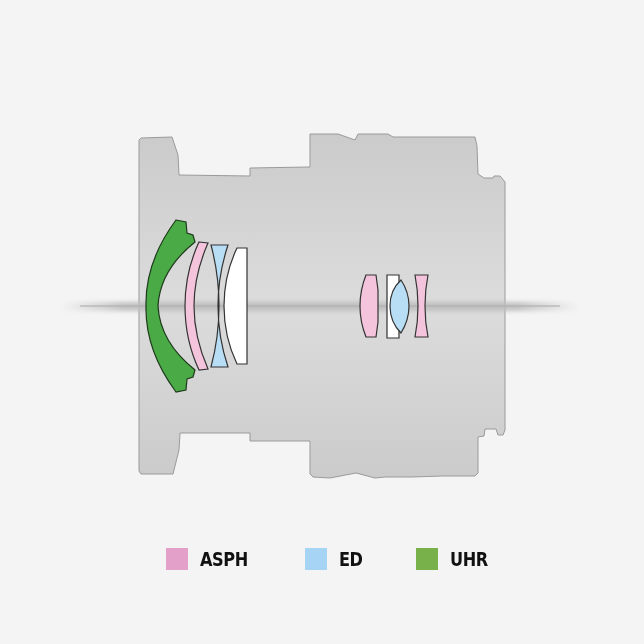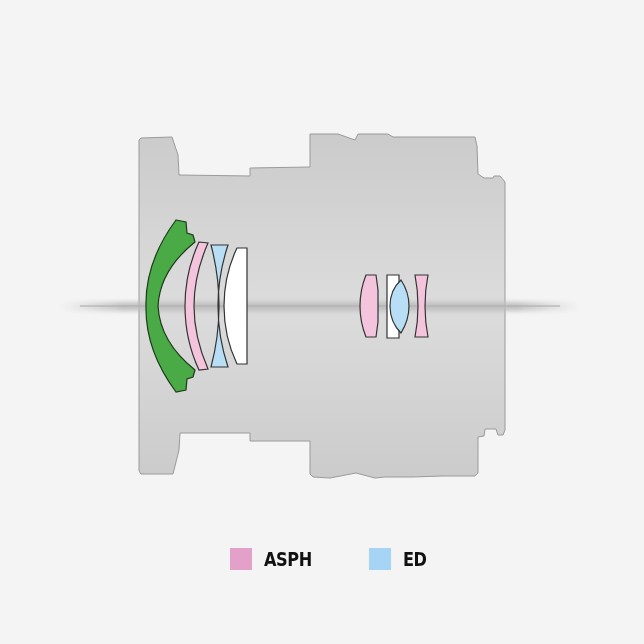--- a/index.html
+++ b/index.html
@@ -52,13 +52,17 @@
 
 <div class="legend">
   <div class="legend-item">
     <div class="swatch" style="background:#e3a0c8"></div>
     <span class="legend-label">ASPH</span>
   </div>
   <div class="legend-item">
     <div class="swatch" style="background:#a6d4f5"></div>
     <span class="legend-label">ED</span>
   </div>
+  <div class="legend-item">
+    <div class="swatch" style="background:#78b04a"></div>
+    <span class="legend-label">UHR</span>
+  </div>
 </div>
 
 </body></html>

